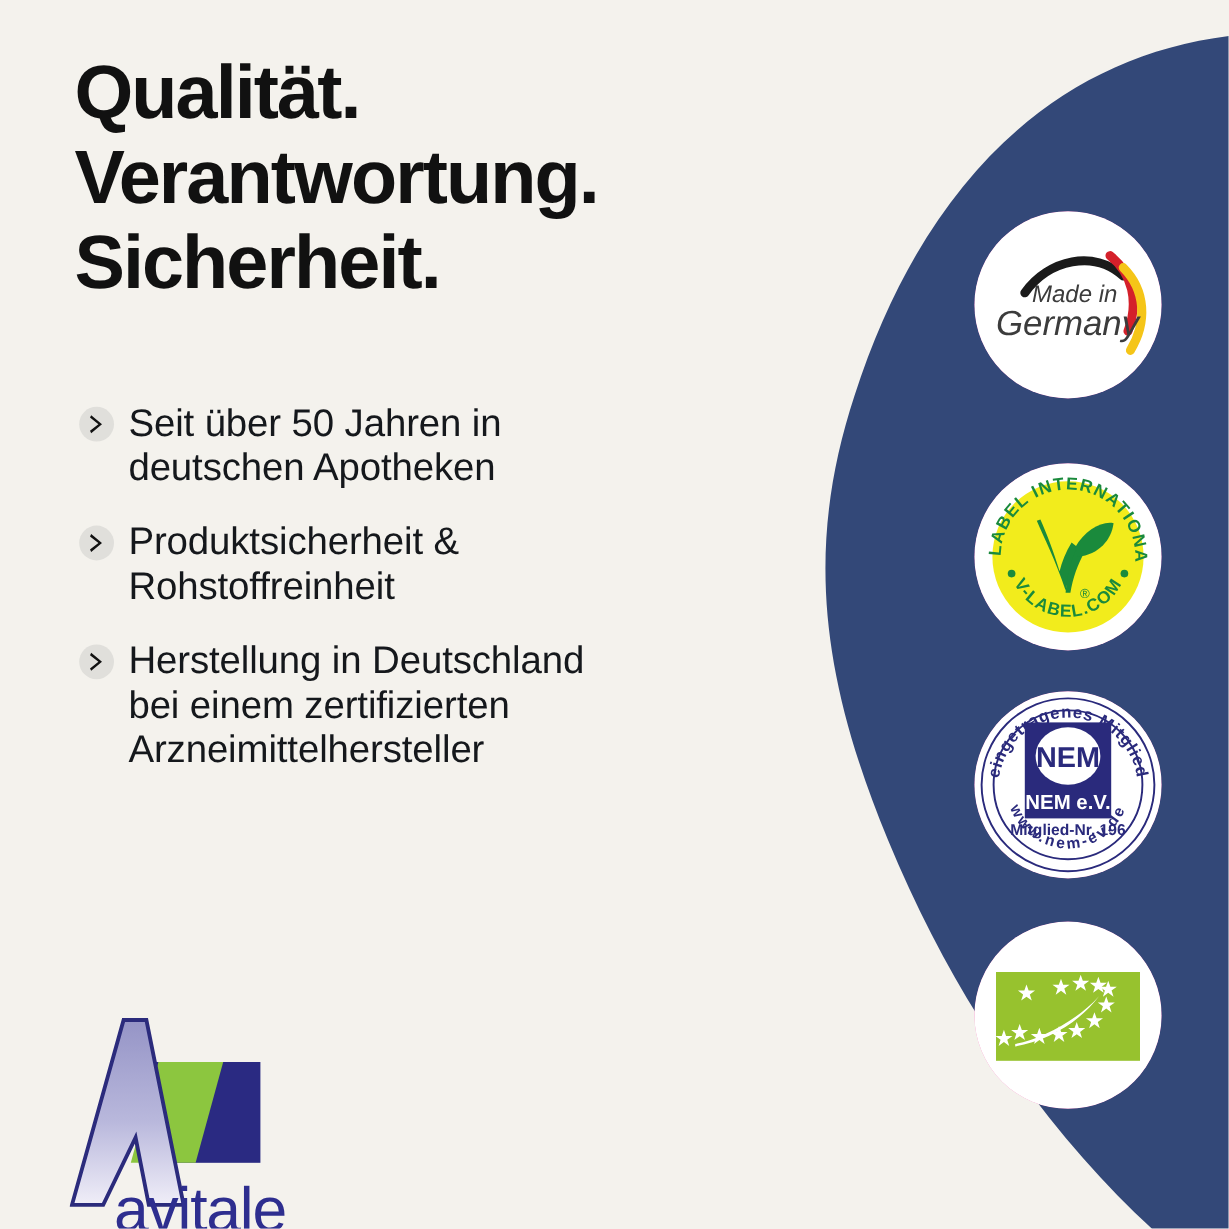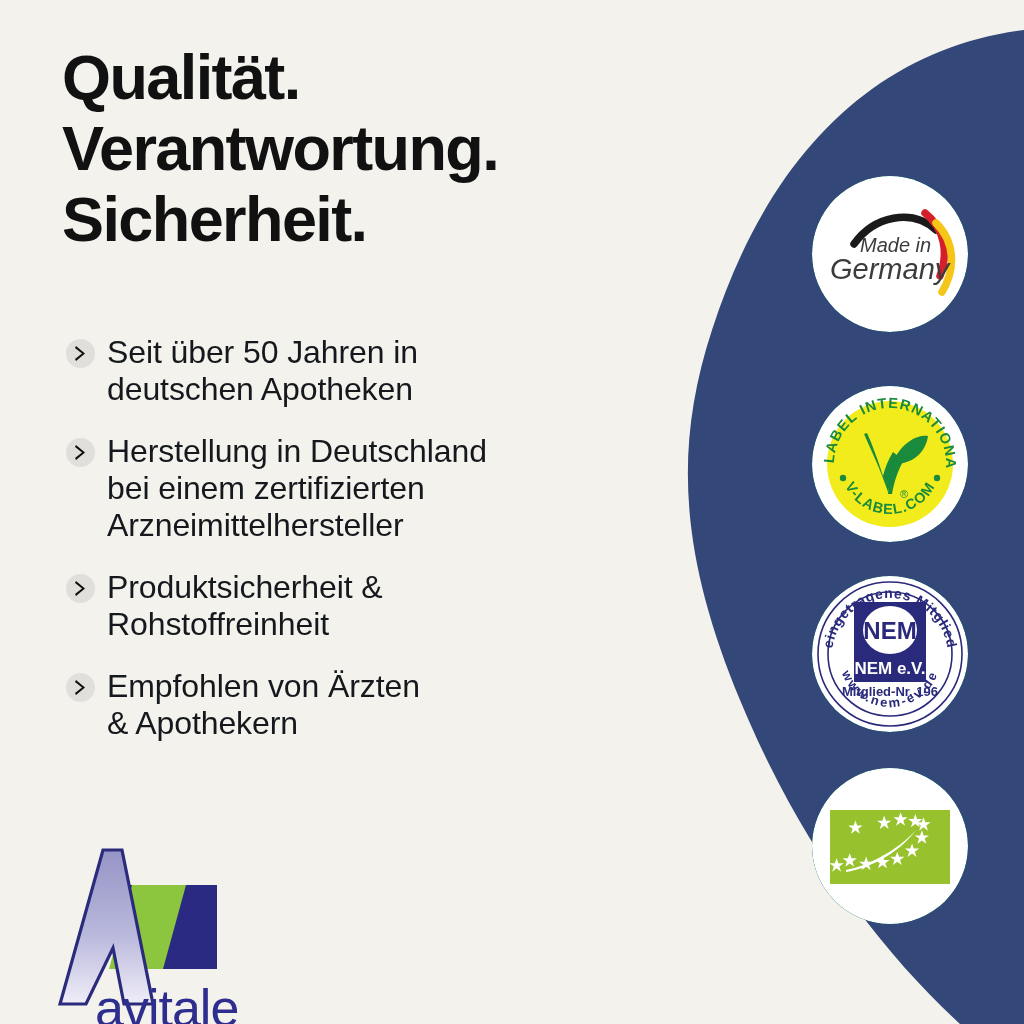--- a/index.html
+++ b/index.html
@@ -86,21 +86,21 @@
     z-index:4;
     width:270px; height:205px;
   }
   .logo svg{ display:block; width:270px; height:205px; }
 
   
   .badges{ position:absolute; inset:0; z-index:3; }
   .badge{
     position:absolute;
     border-radius:50%;
-    background:#0f766e;
+    background:#f9a8d4;
     overflow:hidden;
   }
   .badge svg{ display:block; width:100%; height:100%; }
 
   #badge-made-in-germany{ left:812px; top:176px; width:156px; height:156px; }
   #badge-v-label      { left:812px; top:386px; width:156px; height:156px; }
   #badge-nem          { left:812px; top:576px; width:156px; height:156px; }
   #badge-eu-organic   { left:812px; top:768px; width:156px; height:156px; }
 </style>
 </head>
@@ -134,40 +134,32 @@
       </span>
       <span class="bullet-text"><span>Seit über 50 Jahren in</span><br><span>deutschen Apotheken</span></span>
     </div>
 
     <div class="bullet">
       <span class="chev">
         <svg viewBox="0 0 14 17" xmlns="http://www.w3.org/2000/svg">
           <path d="M2 1 L11 8.5 L2 16 L1 14 L8 8.5 L1 3 Z" fill="#111111"></path>
         </svg>
       </span>
-      <span class="bullet-text"><span>Herstellung in Deutschland</span><br><span>bei einem zertifizierten</span><br><span>Arzneimittelhersteller</span></span>
+      <span class="bullet-text"><span>Produktsicherheit &amp;</span><br><span>Rohstoffreinheit</span></span>
     </div>
 
     <div class="bullet">
       <span class="chev">
         <svg viewBox="0 0 14 17" xmlns="http://www.w3.org/2000/svg">
           <path d="M2 1 L11 8.5 L2 16 L1 14 L8 8.5 L1 3 Z" fill="#111111"></path>
         </svg>
       </span>
-      <span class="bullet-text"><span>Produktsicherheit &amp;</span><br><span>Rohstoffreinheit</span></span>
-    </div>
-
-    <div class="bullet">
-      <span class="chev">
-        <svg viewBox="0 0 14 17" xmlns="http://www.w3.org/2000/svg">
-          <path d="M2 1 L11 8.5 L2 16 L1 14 L8 8.5 L1 3 Z" fill="#111111"></path>
-        </svg>
-      </span>
-      <span class="bullet-text"><span>Empfohlen von Ärzten</span><br><span>&amp; Apothekern</span></span>
-    </div>
+      <span class="bullet-text"><span>Herstellung in Deutschland</span><br><span>bei einem zertifizierten</span><br><span>Arzneimittelhersteller</span></span>
+    </div>
+
 
   </div>
 
   <div class="logo">
     <svg viewBox="0 0 270 205" xmlns="http://www.w3.org/2000/svg">
       <defs>
         <linearGradient id="gradA" x1="0" y1="0" x2="0" y2="1">
           <stop offset="0" stop-color="#9594c6"></stop>
           <stop offset="0.55" stop-color="#b9b8dc"></stop>
           <stop offset="1" stop-color="#f0eef8"></stop>

